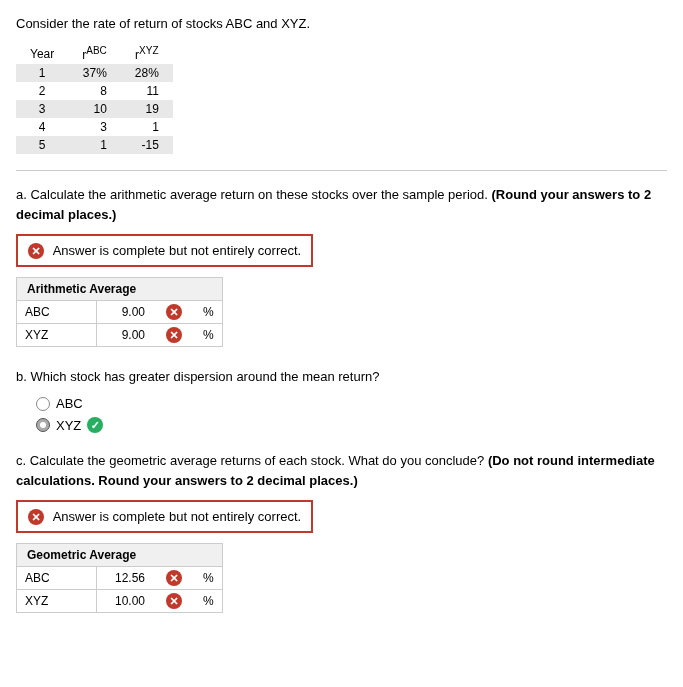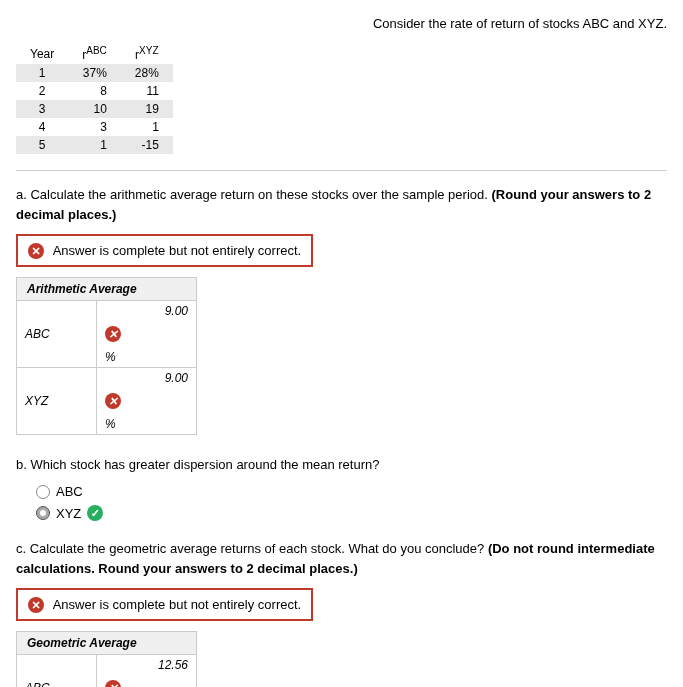--- a/index.html
+++ b/index.html
@@ -8,21 +8,20 @@
       font-size: 13px;
       background: #fff;
       color: #000;
       padding: 16px;
       width: 683px;
       min-height: 687px;
     }
     .intro-text {
       margin-bottom: 12px;
       font-size: 13px;
-      text-align: right;
     }
     .data-table {
       border-collapse: collapse;
       margin-bottom: 16px;
       font-size: 12px;
     }
     .data-table td, .data-table th {
       padding: 2px 14px;
       text-align: right;
       margin-top: 21px;
@@ -70,37 +69,36 @@
       vertical-align: middle;
     }
     .answer-box span {
       vertical-align: middle;
       font-weight: normal;
     }
     .answer-table {
       border-collapse: collapse;
       font-size: 12px;
       margin-bottom: 20px;
-      font-style: italic;
     }
     .answer-table th {
       background: #f0f0f0;
       border: 1px solid #ccc;
       padding: 4px 10px;
       font-weight: bold;
       text-align: left;
     }
     .answer-table td {
       border: 1px solid #ccc;
       padding: 3px 8px;
     }
     .answer-table .input-cell {
       display: flex;
-      gap: 8px;
-      flex-direction: column;
+      align-items: center;
+      gap: 21px;
     }
     .wrong-icon {
       display: inline-block;
       width: 16px;
       height: 16px;
       background: #c0392b;
       border-radius: 50%;
       color: #fff;
       text-align: center;
       line-height: 16px;

